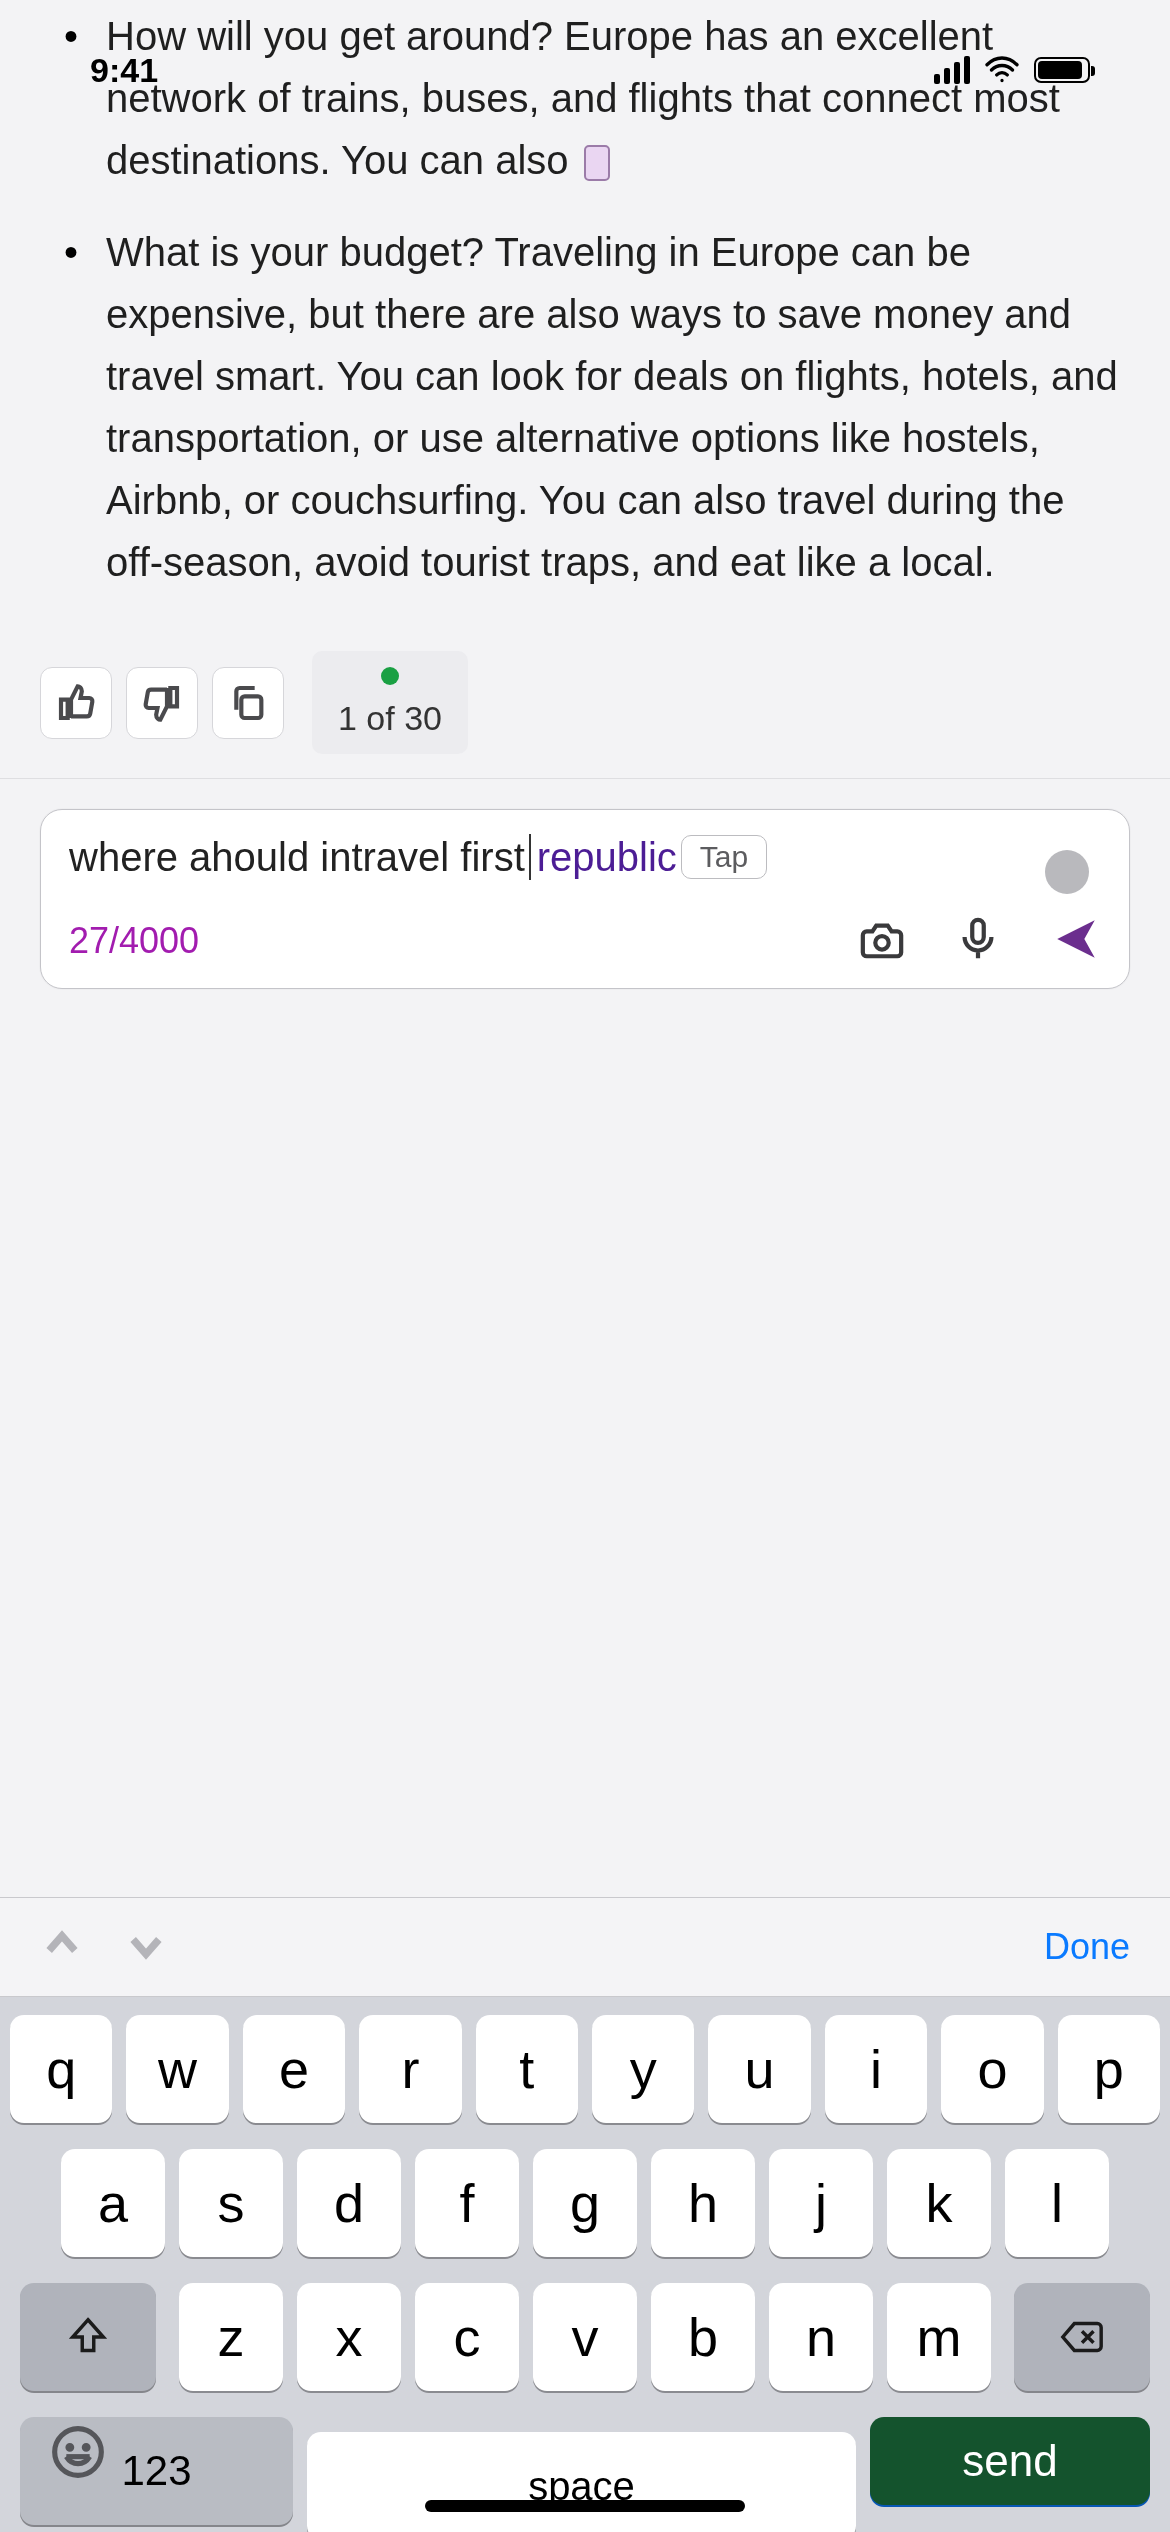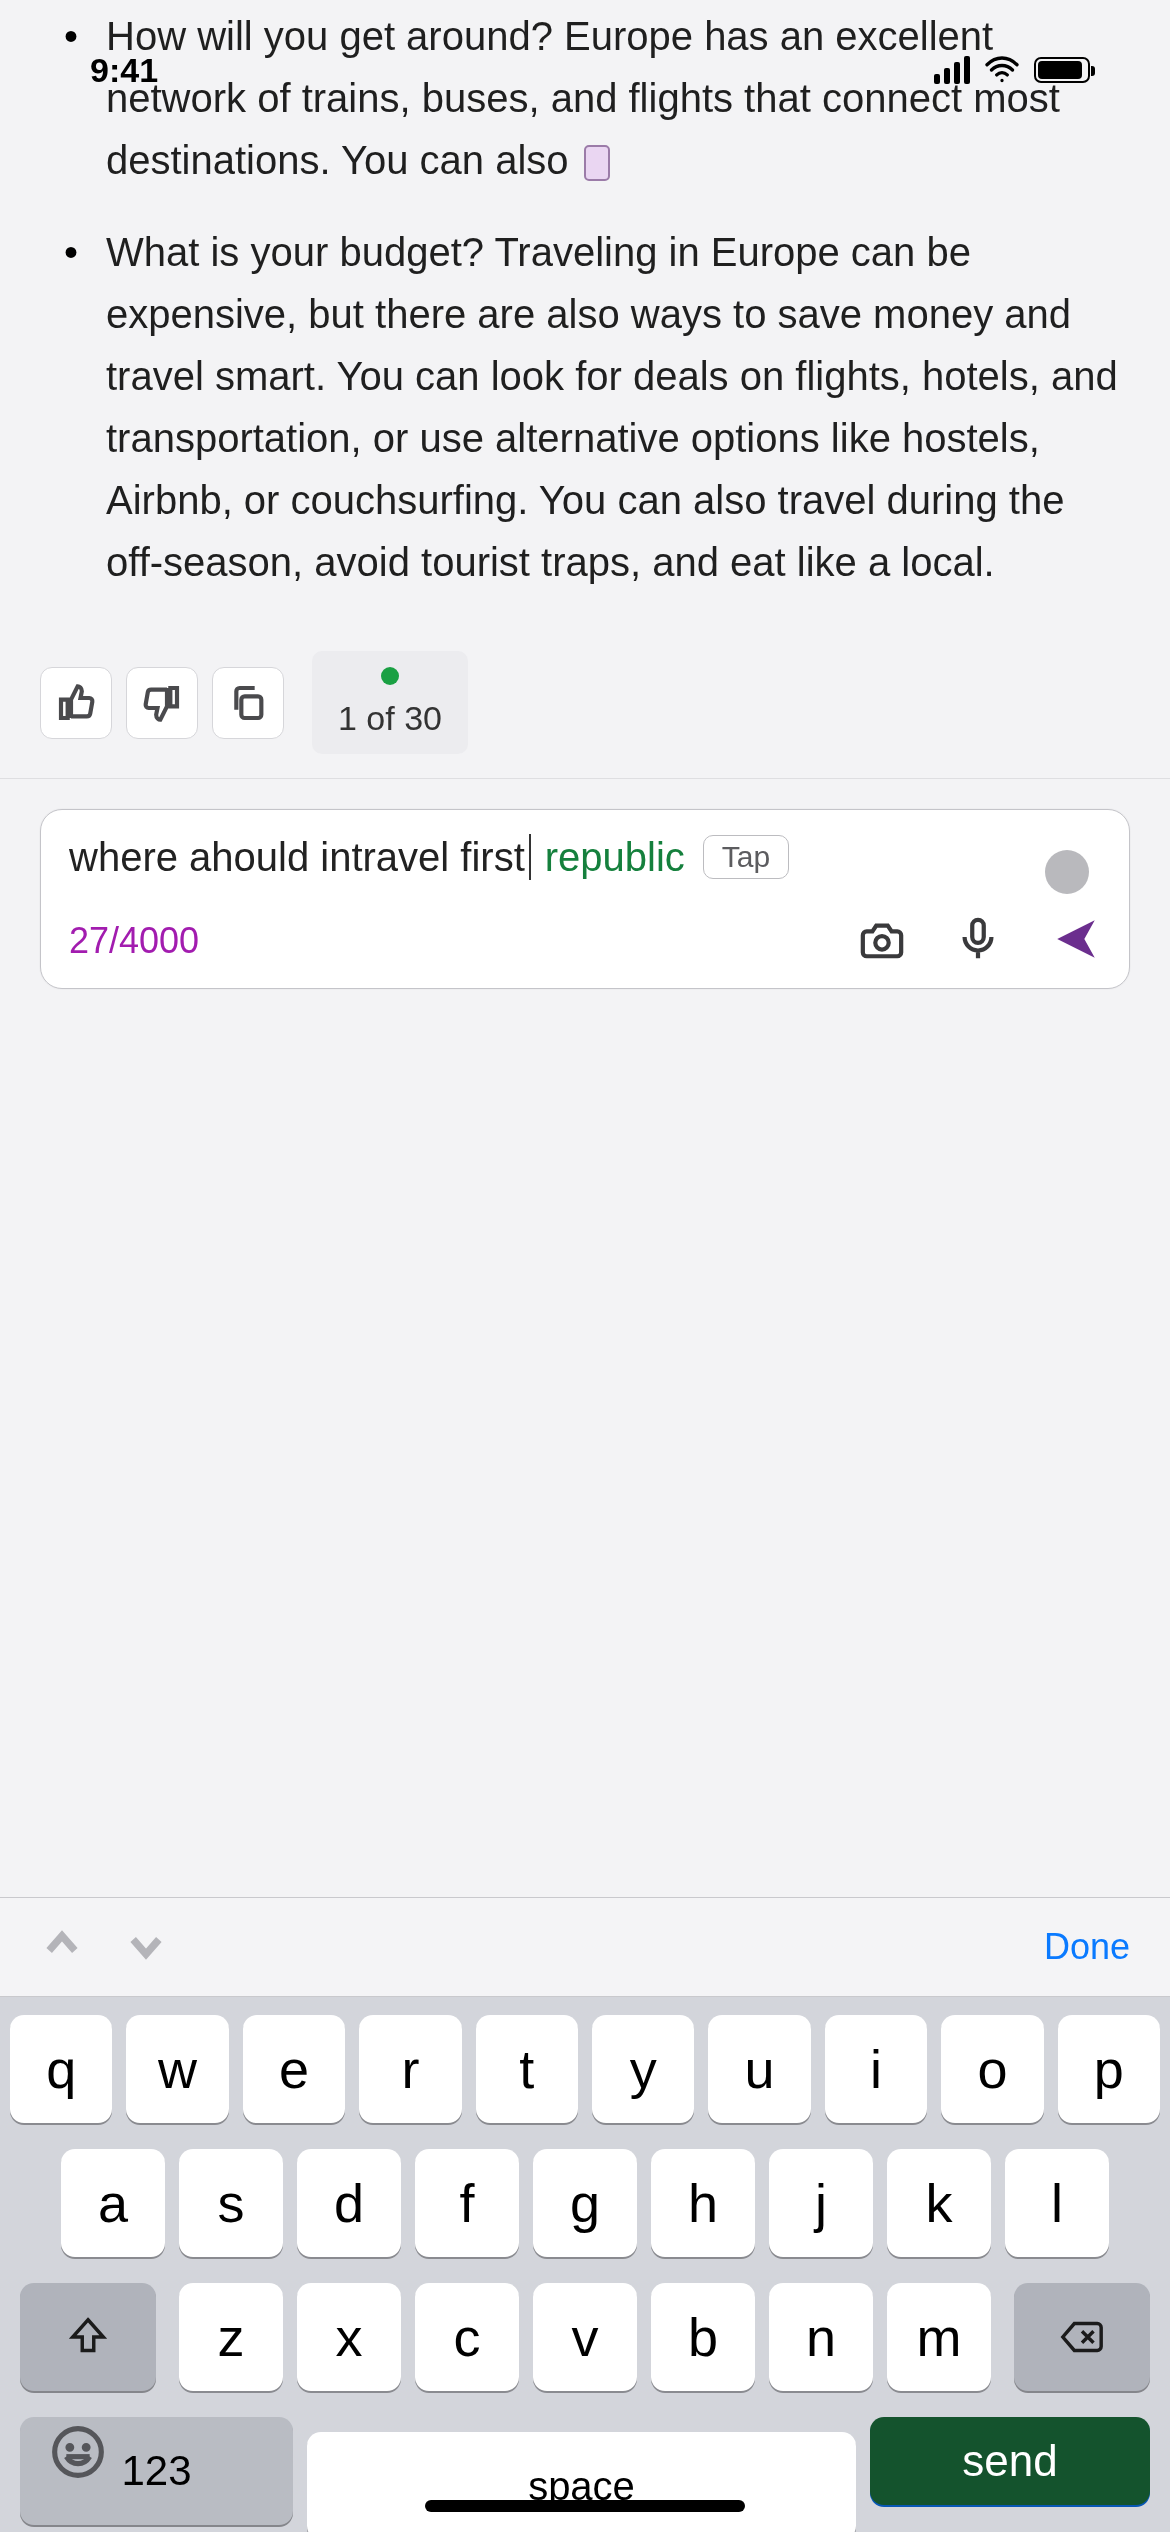--- a/index.html
+++ b/index.html
@@ -34,22 +34,22 @@
   .badge span { font-size:34px; color:#333; font-weight:500; }
 
   .divider { height:1px; background:#dedee1; width:100%; }
 
   
   .input-wrap { padding: 30px 40px 40px 40px; }
   .input-box { border:1.5px solid #c4c4c9; border-radius:22px; background:#fff; padding: 24px 28px 20px 28px; box-shadow: 0 0 0 1px rgba(0,0,0,0.02); }
   .input-line1 { display:flex; align-items:center; gap:4px; font-size:40px; margin-bottom:34px; }
   .typed { color:#222; }
   .caret { display:inline-block; width:2px; height:46px; background:#333; vertical-align:middle; }
-  .suggestion { color:#15803d; margin-left:10px; }
-  .tap-btn { border:1.5px solid #bcbcc0; border-radius:10px; padding:4px 18px; font-size:30px; color:#5c5c5f; margin-left:14px; background:#fff; }
+  .suggestion { color:#4c1d95; margin-left:2px; }
+  .tap-btn { border:1.5px solid #bcbcc0; border-radius:10px; padding:4px 18px; font-size:30px; color:#5c5c5f; background:#fff; }
   .input-line2 { display:flex; align-items:center; justify-content:space-between; position:relative; }
   .counter { color:#a21caf; font-size:36px; }
   .input-icons { display:flex; align-items:center; gap:50px; }
   .input-icons svg { width:46px; height:46px; stroke:#3a3a3c; fill:none; stroke-width:2.2; }
   .send-icon svg { fill:#6b2e8e; stroke:none; width:50px; height:50px; }
   .avatar-dot { position:absolute; right:12px; top:-64px; width:44px; height:44px; border-radius:50%; background:#b9b9bd; }
 
   
   .kb-accessory { position:absolute; left:0; right:0; top: 1897px; height:100px; border-top:1px solid #c9c9cd; border-bottom:1px solid #c9c9cd; background:#f4f4f6; display:flex; align-items:center; justify-content:space-between; padding:0 40px; }
   .kb-accessory .chevs { display:flex; gap:40px; }

